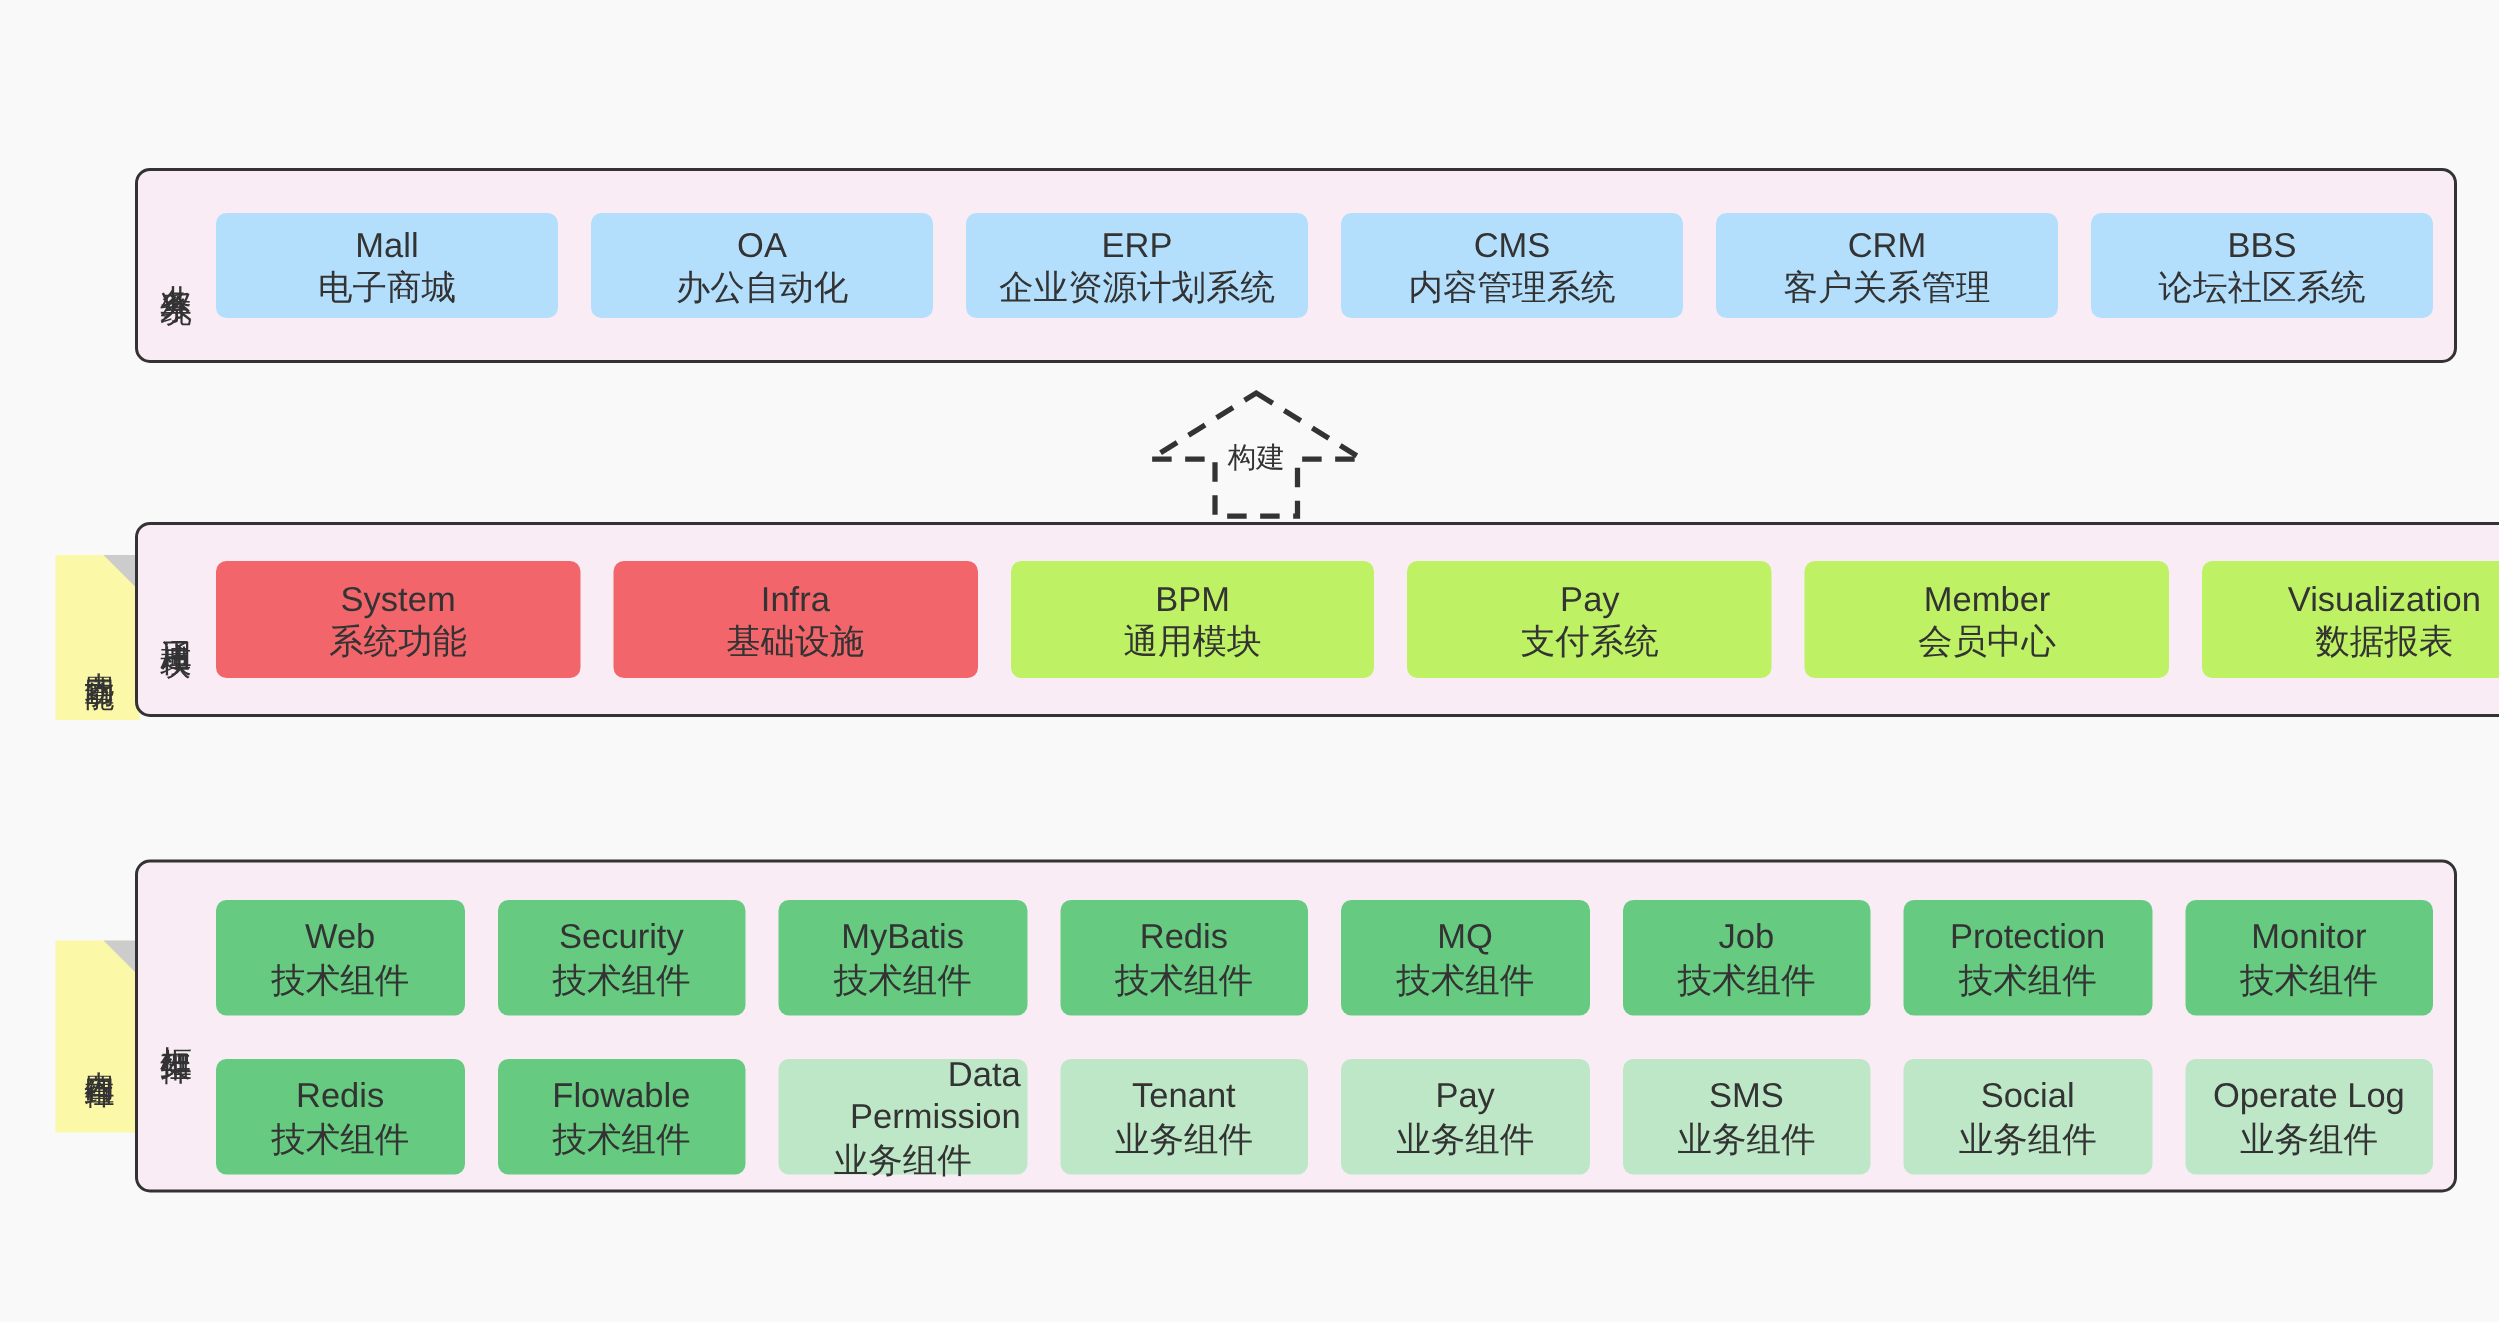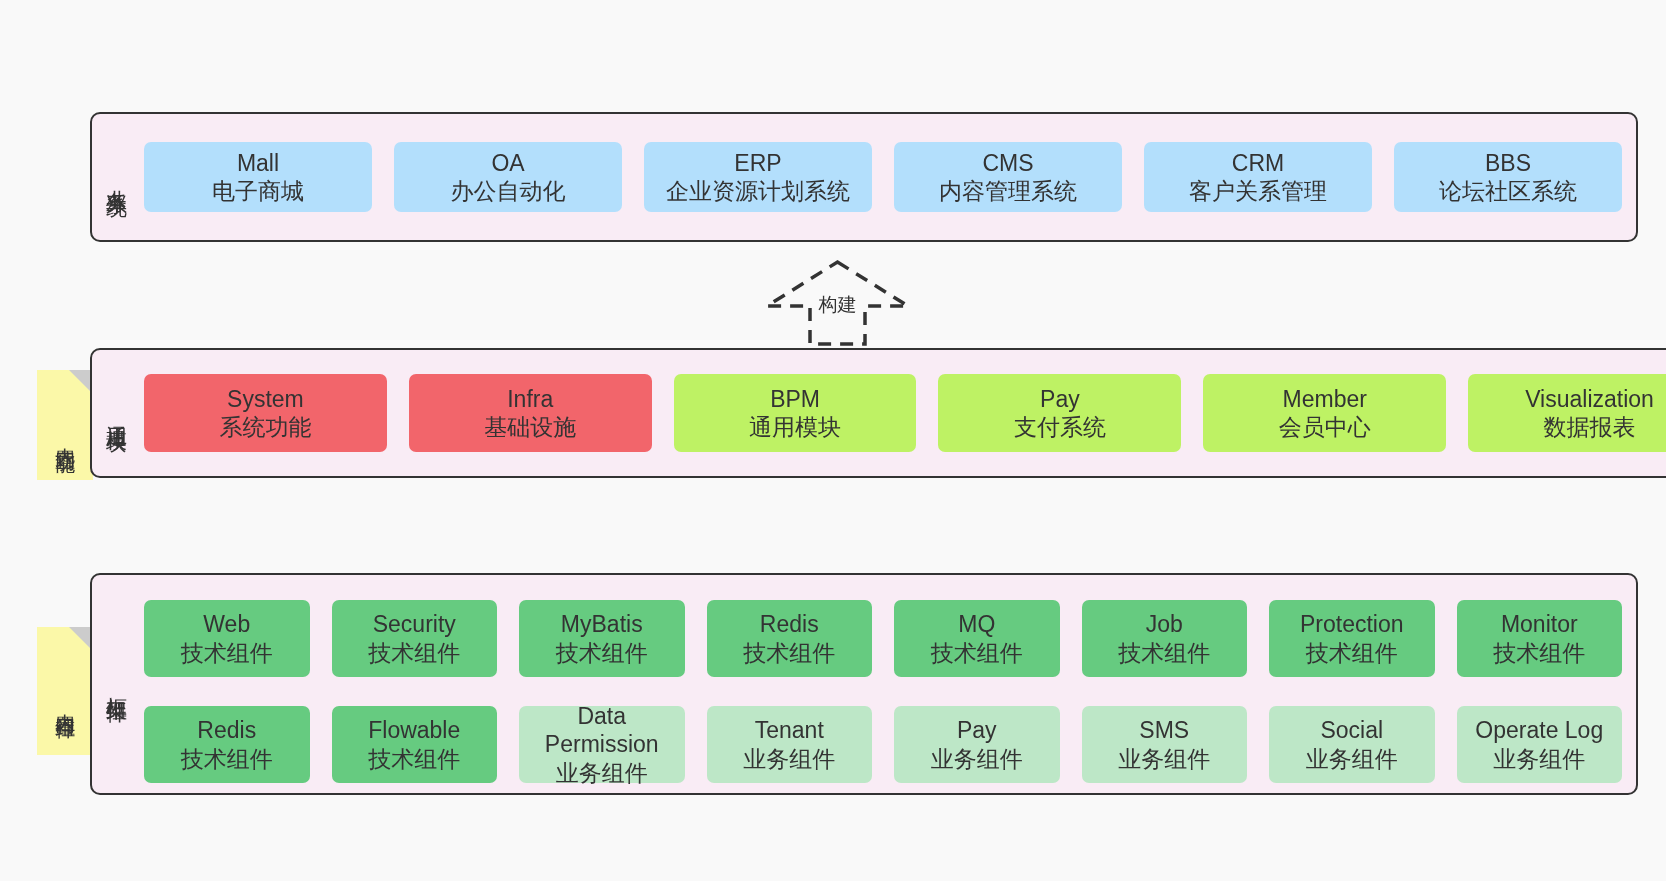--- a/index.html
+++ b/index.html
@@ -71,21 +71,21 @@
     text-align: center;
     font-size: 23px;
     line-height: 1.22;
     color: #333333;
     padding: 22px 4px;
     box-sizing: border-box;
     user-select: none;
   }
   .cell .l1 { white-space: nowrap; }
   .cell .l2 { white-space: nowrap; }
-  .cell.wrap .l1 { white-space: normal; }
+  .cell.wrap .l1 { white-space: normal; text-align: right; }
 
   
   .c-blue       { background: #b3dffc; }
   .c-red        { background: #f2656b; }
   .c-pink       { background: #bef264; }
   .c-green      { background: #66cb80; }
   .c-lightgreen { background: #bde7c7; }
 
   
   #layer-business { left: 90px;  top: 112px; width: 1548px; height: 130px; }

